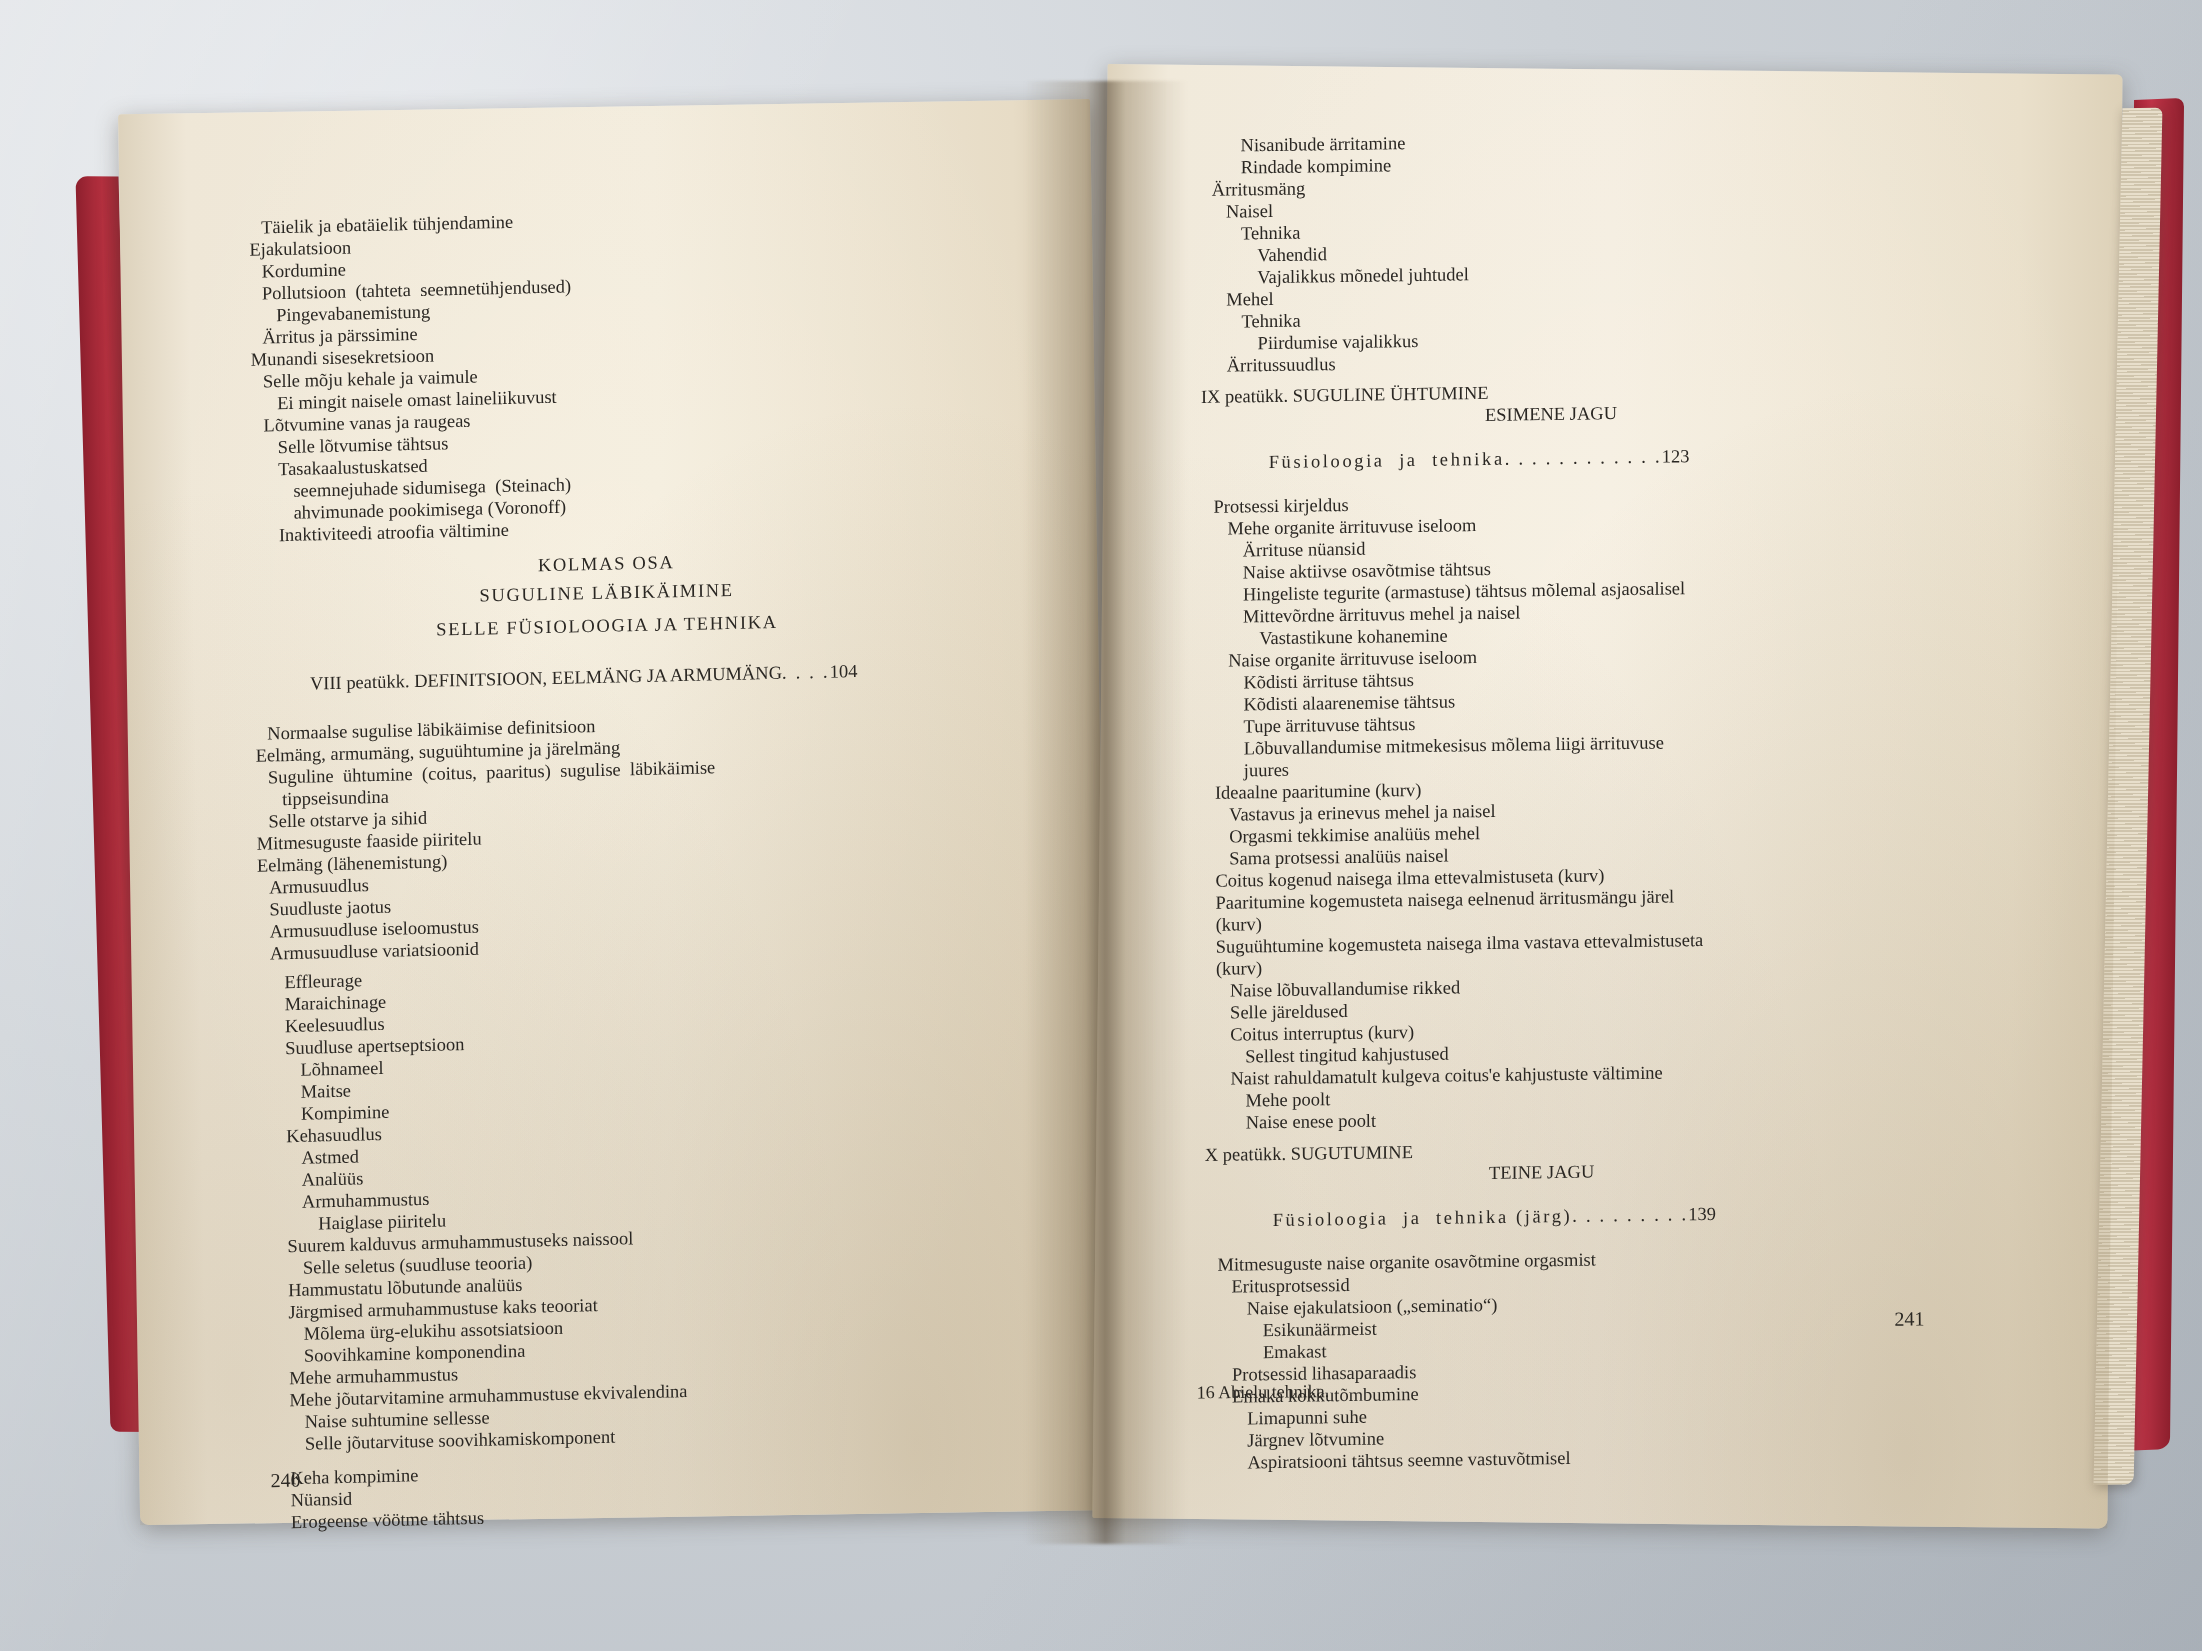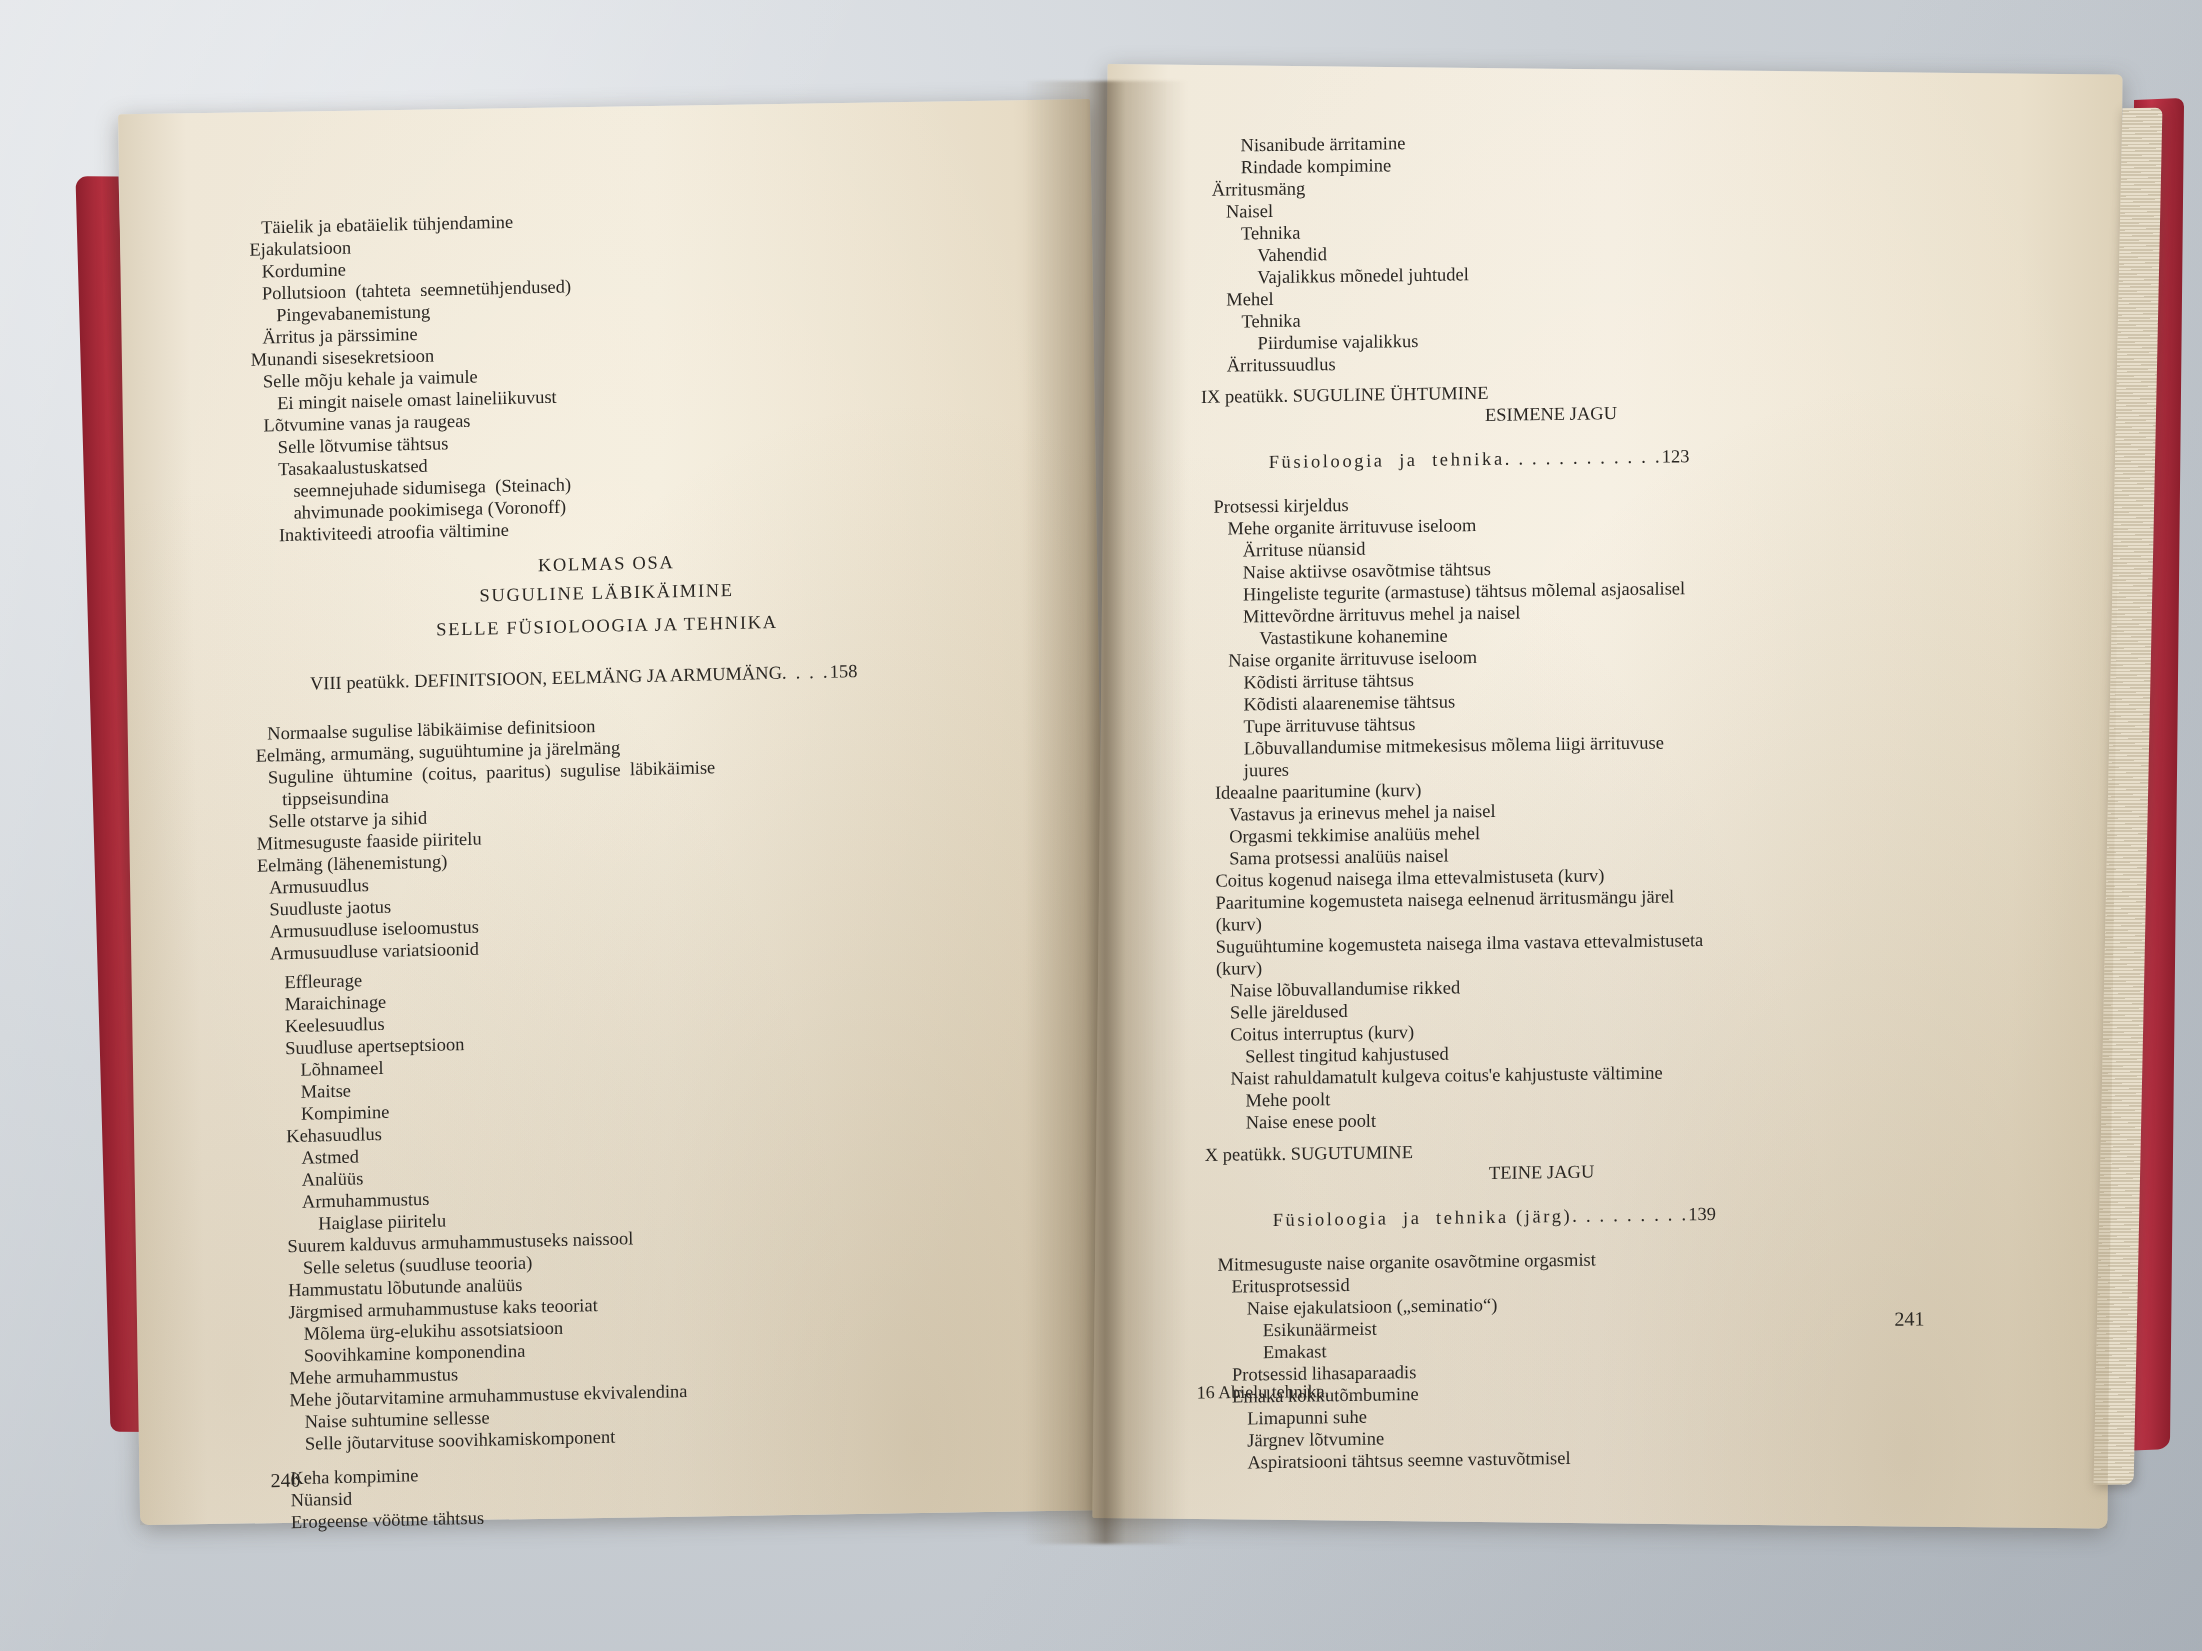--- a/index.html
+++ b/index.html
@@ -215,21 +215,21 @@
           <div class="ln i2">Tasakaalustuskatsed</div>
           <div class="ln i3">seemnejuhade sidumisega  (Steinach)</div>
           <div class="ln i3">ahvimunade pookimisega (Voronoff)</div>
           <div class="ln i2">Inaktiviteedi atroofia vältimine</div>
 
           <div class="heading part-heading" style="margin-top:13.8px;">KOLMAS OSA</div>
           <div class="heading part-heading">SUGULINE LÄBIKÄIMINE</div>
           <div class="heading part-heading" style="margin-top:10.3px;">SELLE FÜSIOLOOGIA JA TEHNIKA</div>
 
           <div class="ln chap-line" style="padding-left:-5.2px; margin-top:6.9px;">
-            <span>VIII peatükk. DEFINITSIOON, EELMÄNG JA ARMUMÄNG</span><span class="dots">. . . .</span><span>158</span>
+            <span>VIII peatükk. DEFINITSIOON, EELMÄNG JA ARMUMÄNG</span><span class="dots">. . . .</span><span>104</span>
           </div>
 
           <div class="ln i1" style="margin-top:5.2px;">Normaalse sugulise läbikäimise definitsioon</div>
           <div class="ln i0">Eelmäng, armumäng, suguühtumine ja järelmäng</div>
           <div class="ln i1">Suguline  ühtumine  (coitus,  paaritus)  sugulise  läbikäimise</div>
           <div class="ln i2">tippseisundina</div>
           <div class="ln i1">Selle otstarve ja sihid</div>
           <div class="ln i0">Mitmesuguste faaside piiritelu</div>
           <div class="ln i0">Eelmäng (lähenemistung)</div>
           <div class="ln i1">Armusuudlus</div>

